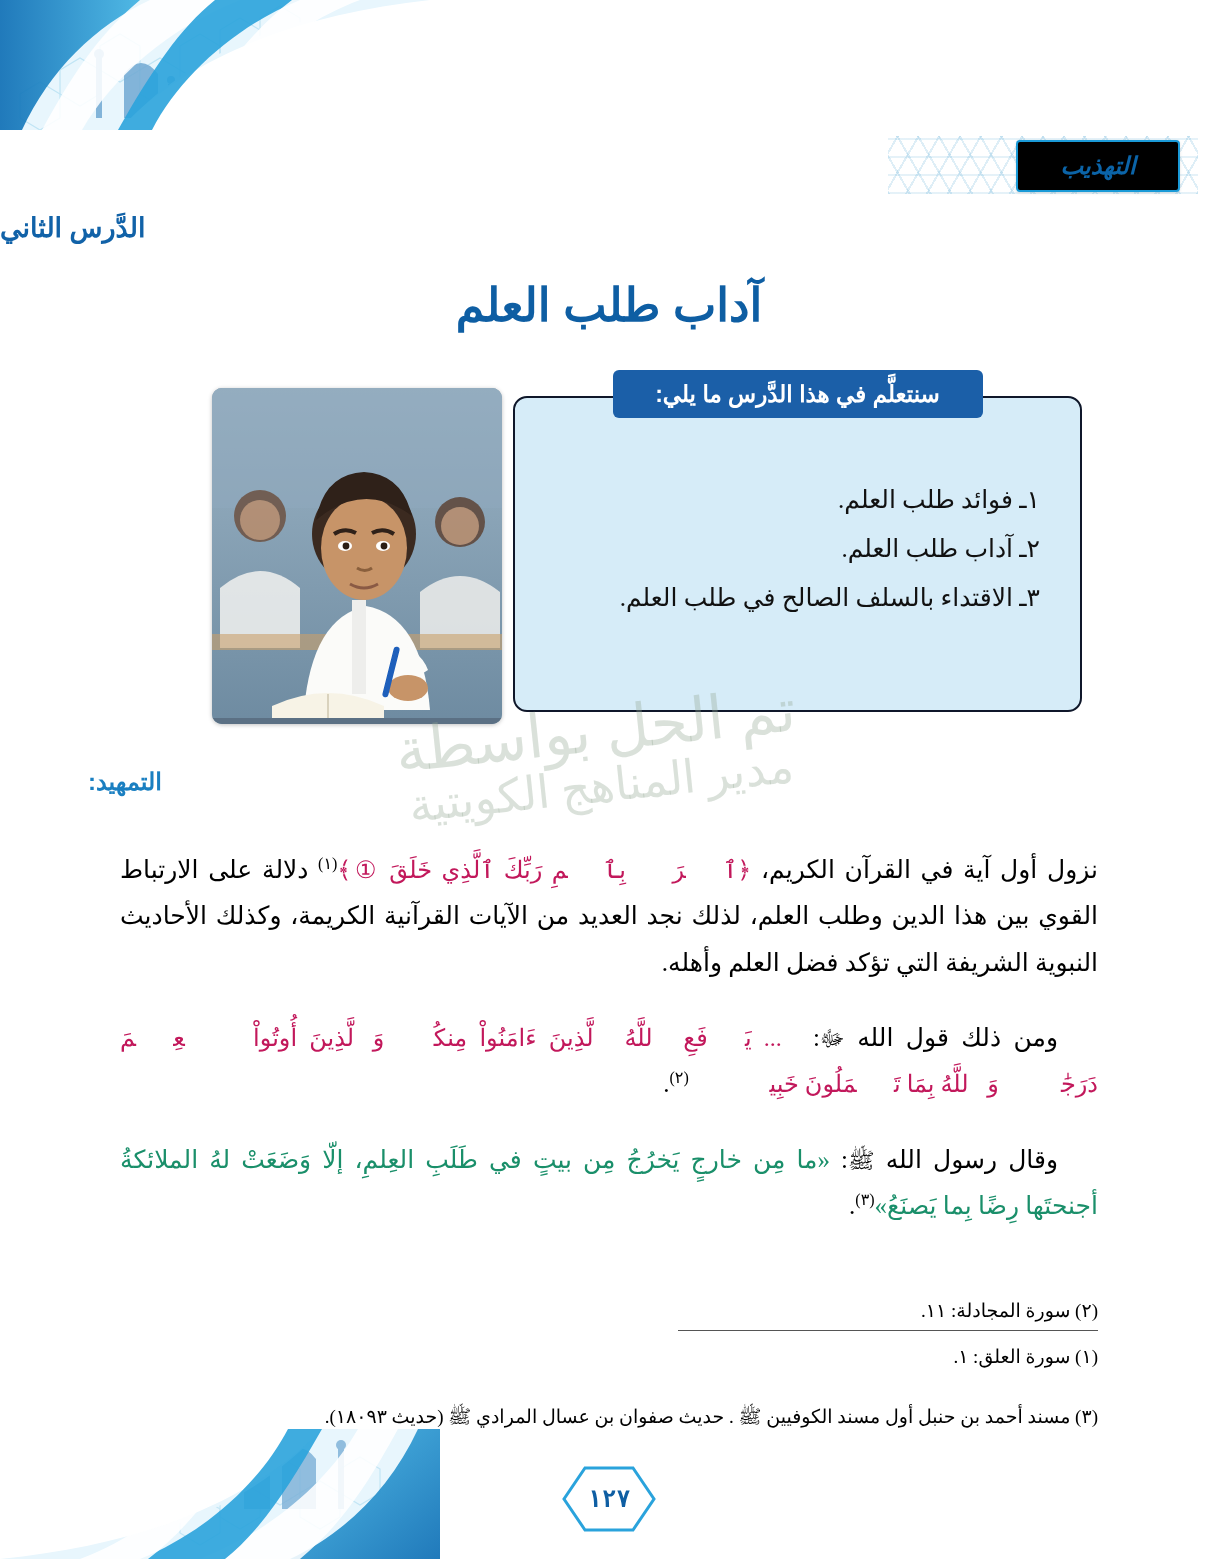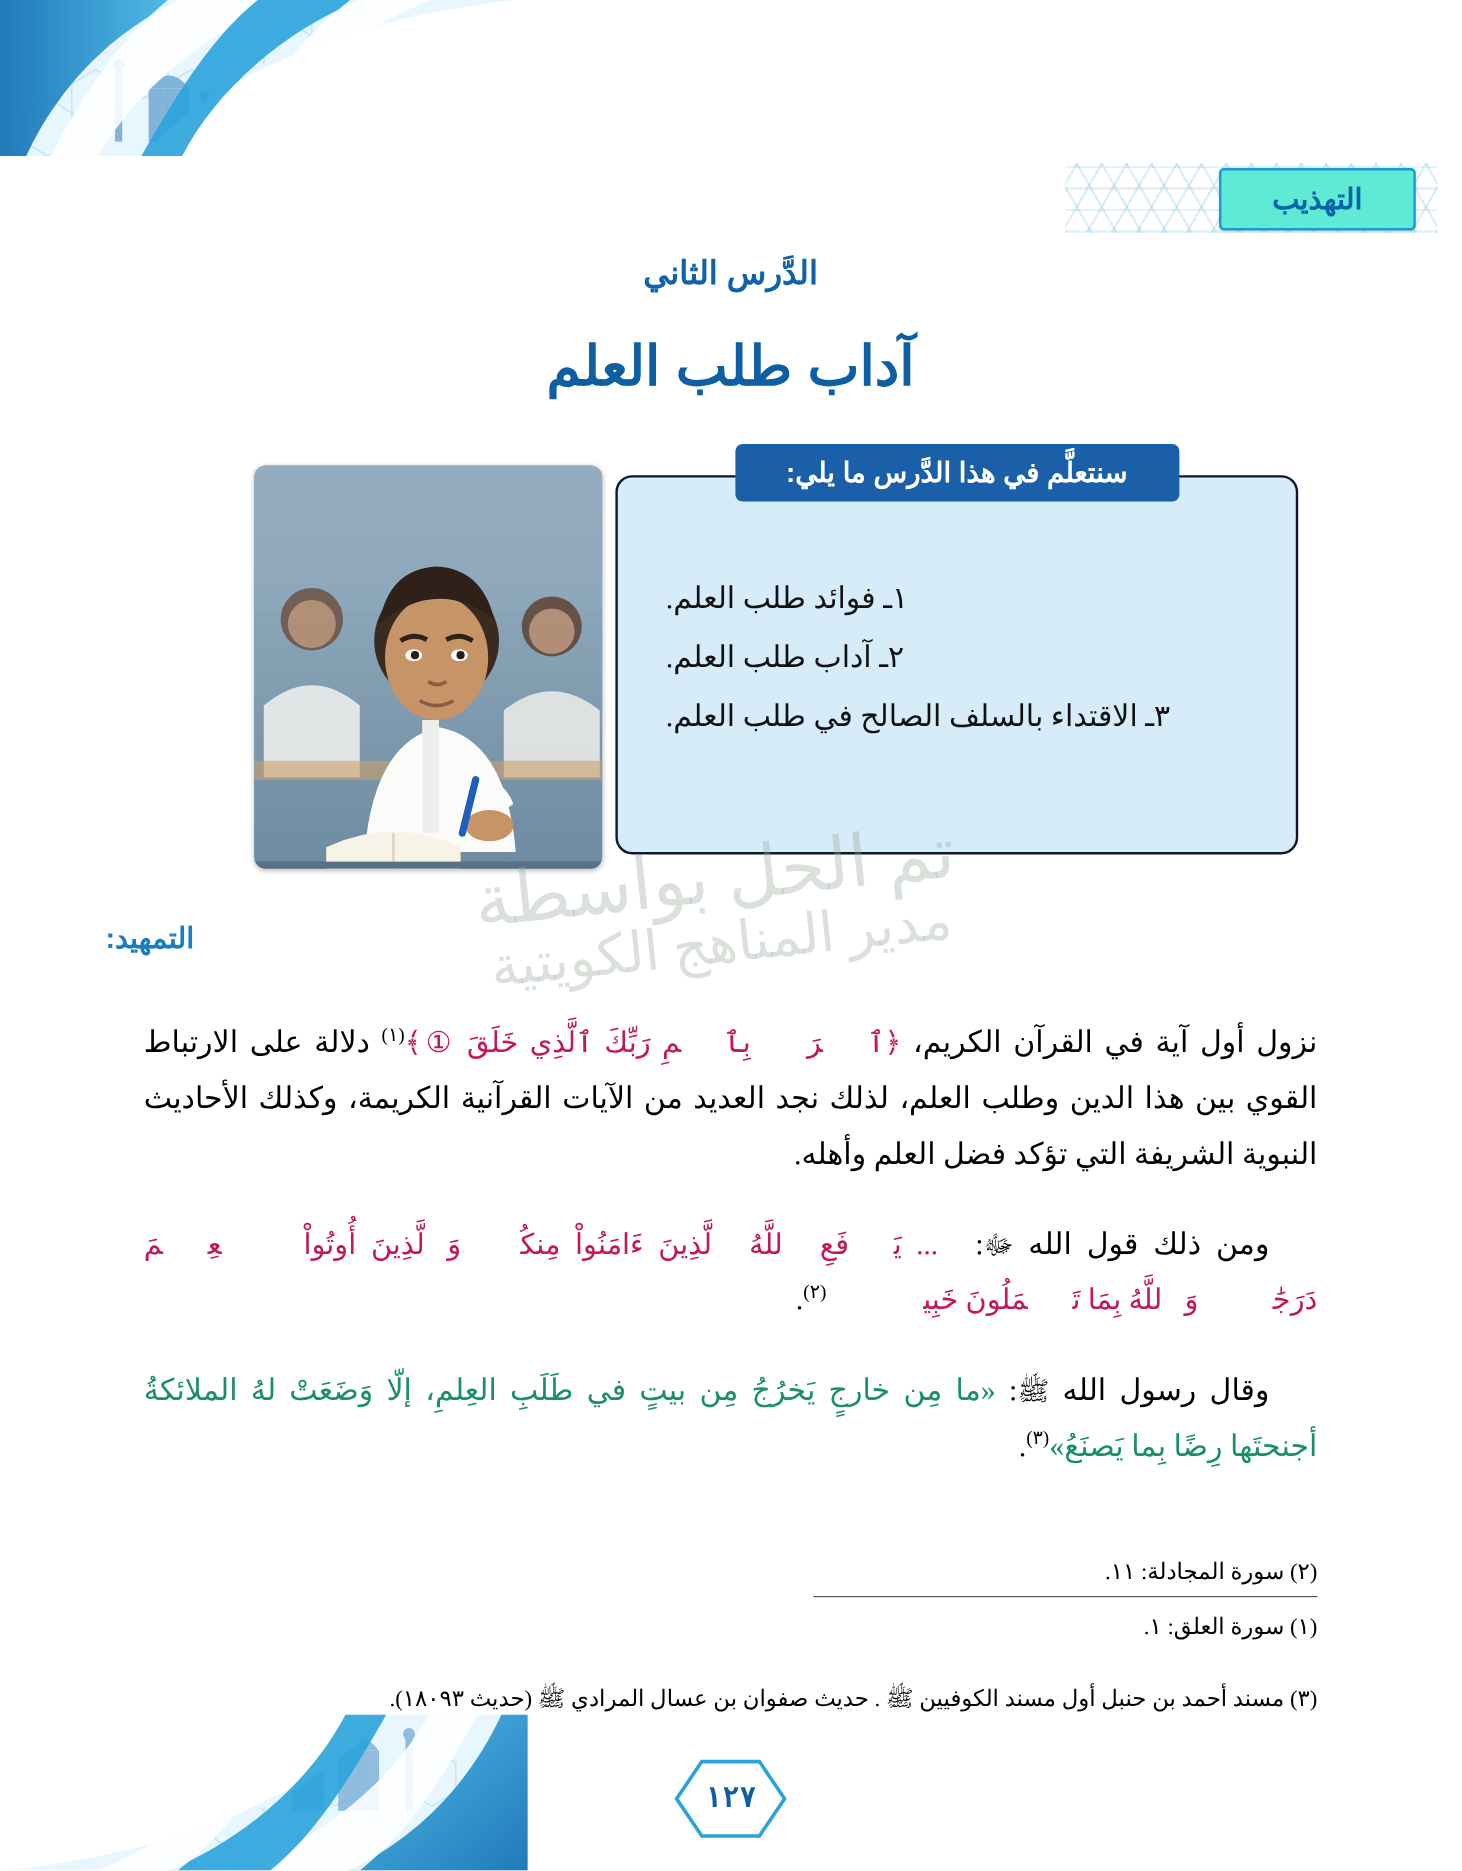--- a/index.html
+++ b/index.html
@@ -44,40 +44,41 @@
       repeating-linear-gradient(60deg, rgba(0,125,190,0.13) 0 2px, transparent 2px 18px),
       repeating-linear-gradient(-60deg, rgba(0,125,190,0.13) 0 2px, transparent 2px 18px),
       repeating-linear-gradient(0deg, rgba(0,125,190,0.10) 0 2px, transparent 2px 18px);
   }
   .tab-label {
     position: absolute;
     top: 4px;
     right: 18px;
     width: 160px;
     height: 48px;
-    background: #5eead4;
+    background: #000000;
     border: 2px solid #1a9ad7;
     border-radius: 4px;
     color: #0b64a8;
     font-family: "Liberation Sans", sans-serif;
     font-weight: bold;
     font-size: 24px;
     display: flex;
     align-items: center;
     justify-content: center;
     box-shadow: 0 1px 3px rgba(0,0,0,0.12);
+    font-style: italic;
   }
 
   
   .lesson-sub {
     position: absolute;
     top: 212px;
     right: 0;
     width: 1218px;
-    text-align: center;
+    text-align: left;
     color: #1162a8;
     font-family: "Liberation Sans", sans-serif;
     font-weight: bold;
     font-size: 27px;
     margin-left: 48px;
   }
   .lesson-title {
     position: absolute;
     top: 278px;
     right: 0;
@@ -119,21 +120,21 @@
     display: flex;
     align-items: center;
     justify-content: center;
   }
   .obj-list {
     position: absolute;
     top: 78px;
     right: 0;
     left: 0;
     padding: 0 40px;
-    text-align: left;
+    text-align: right;
   }
   .obj-item {
     font-family: "Liberation Serif", serif;
     font-size: 25px;
     color: #111111;
     line-height: 1.95;
   }
 
   
   .photo {

